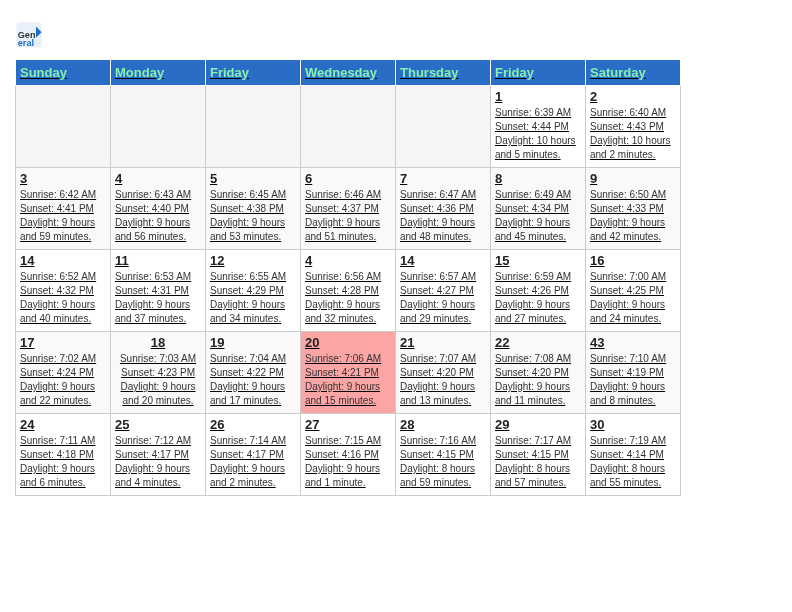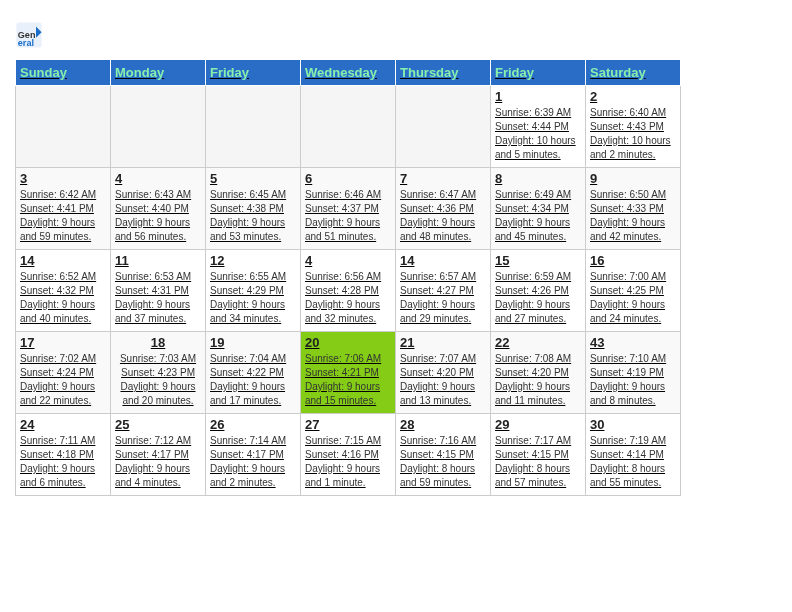--- a/index.html
+++ b/index.html
@@ -139,21 +139,21 @@
             <div class="day-info">Sunrise: 7:02 AM<br>Sunset: 4:24 PM<br>Daylight: 9 hours and 22 minutes.</div>
           </td>
           <td style="background: rgb(249, 249, 249); text-align: center;">
             <span class="day-num">18</span>
             <div class="day-info">Sunrise: 7:03 AM<br>Sunset: 4:23 PM<br>Daylight: 9 hours and 20 minutes.</div>
           </td>
           <td style="background: rgb(249, 249, 249);">
             <span class="day-num">19</span>
             <div class="day-info">Sunrise: 7:04 AM<br>Sunset: 4:22 PM<br>Daylight: 9 hours and 17 minutes.</div>
           </td>
-          <td style="background: #84cc16;">
+          <td style="background: #fca5a5;">
             <span class="day-num">20</span>
             <div class="day-info">Sunrise: 7:06 AM<br>Sunset: 4:21 PM<br>Daylight: 9 hours and 15 minutes.</div>
           </td>
           <td style="background: rgb(249, 249, 249);">
             <span class="day-num">21</span>
             <div class="day-info">Sunrise: 7:07 AM<br>Sunset: 4:20 PM<br>Daylight: 9 hours and 13 minutes.</div>
           </td>
           <td style="background: rgb(249, 249, 249);">
             <span class="day-num">22</span>
             <div class="day-info">Sunrise: 7:08 AM<br>Sunset: 4:20 PM<br>Daylight: 9 hours and 11 minutes.</div>

